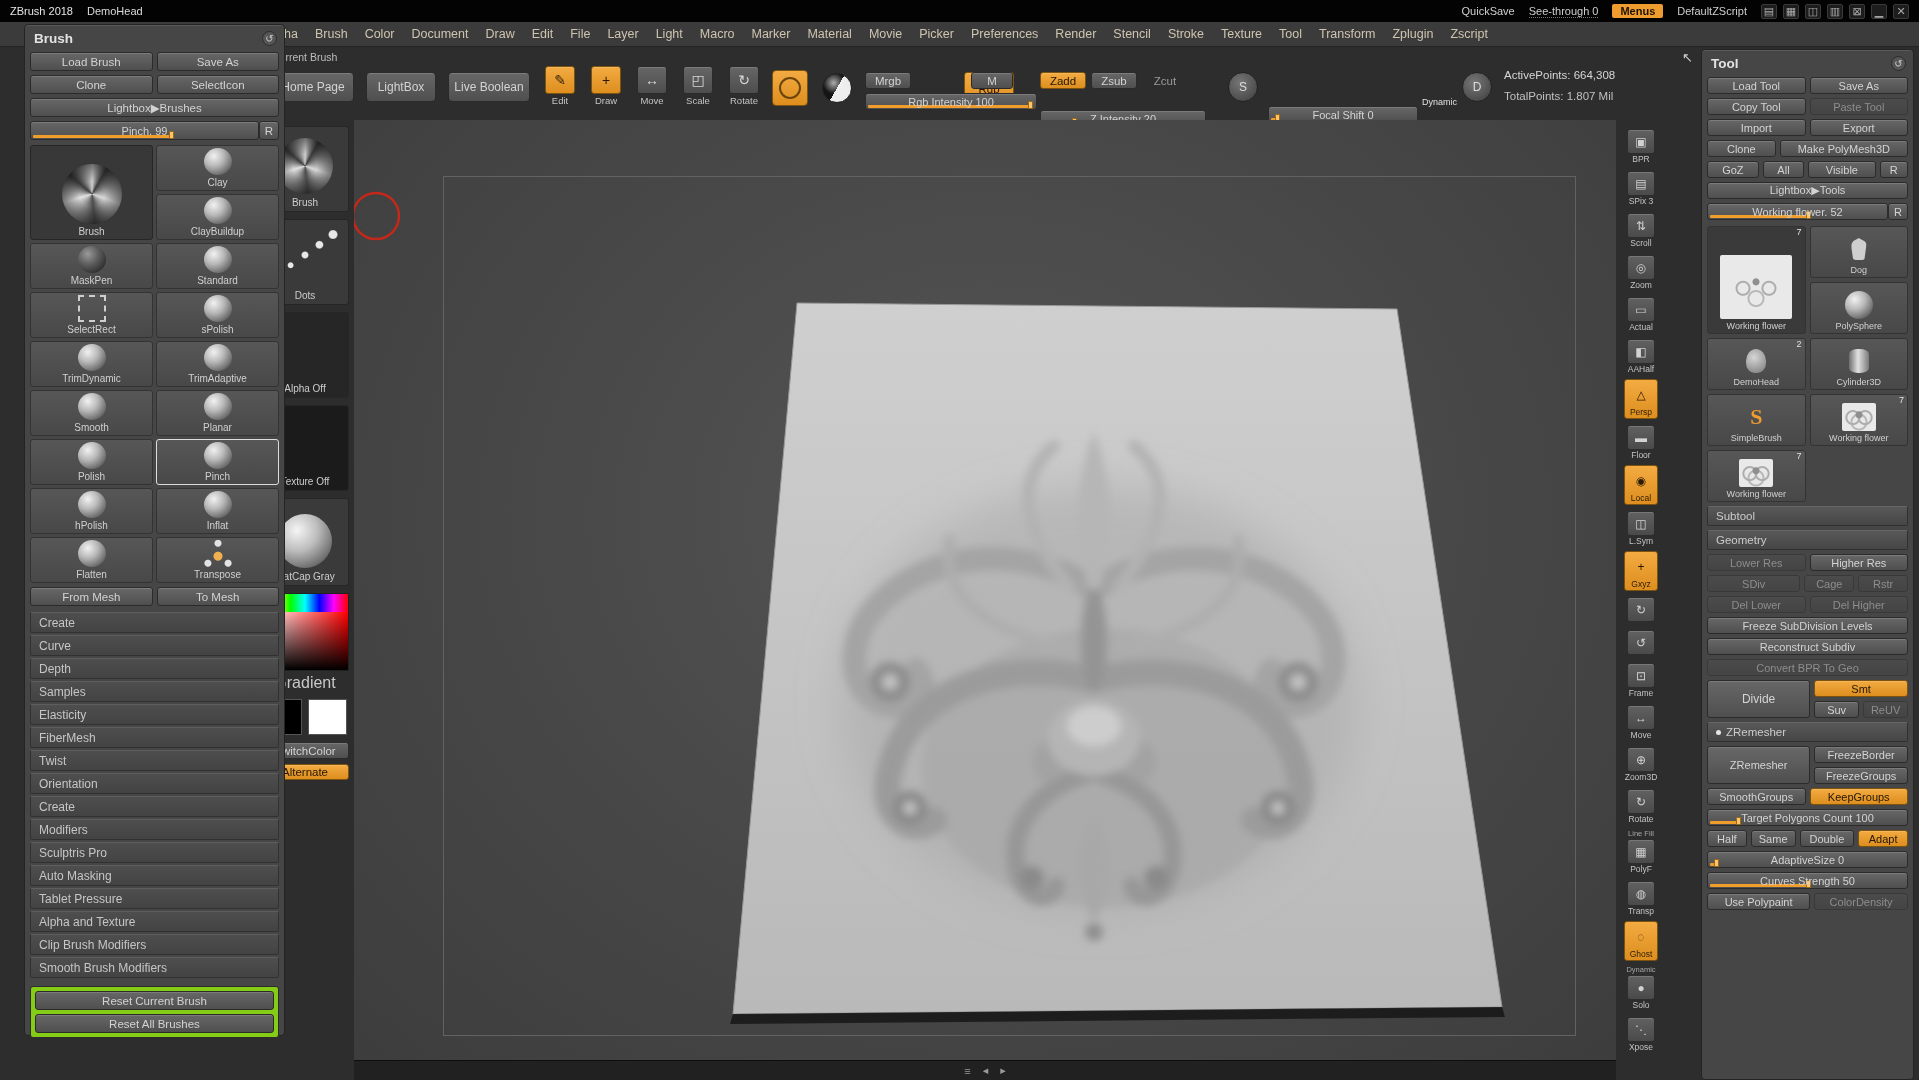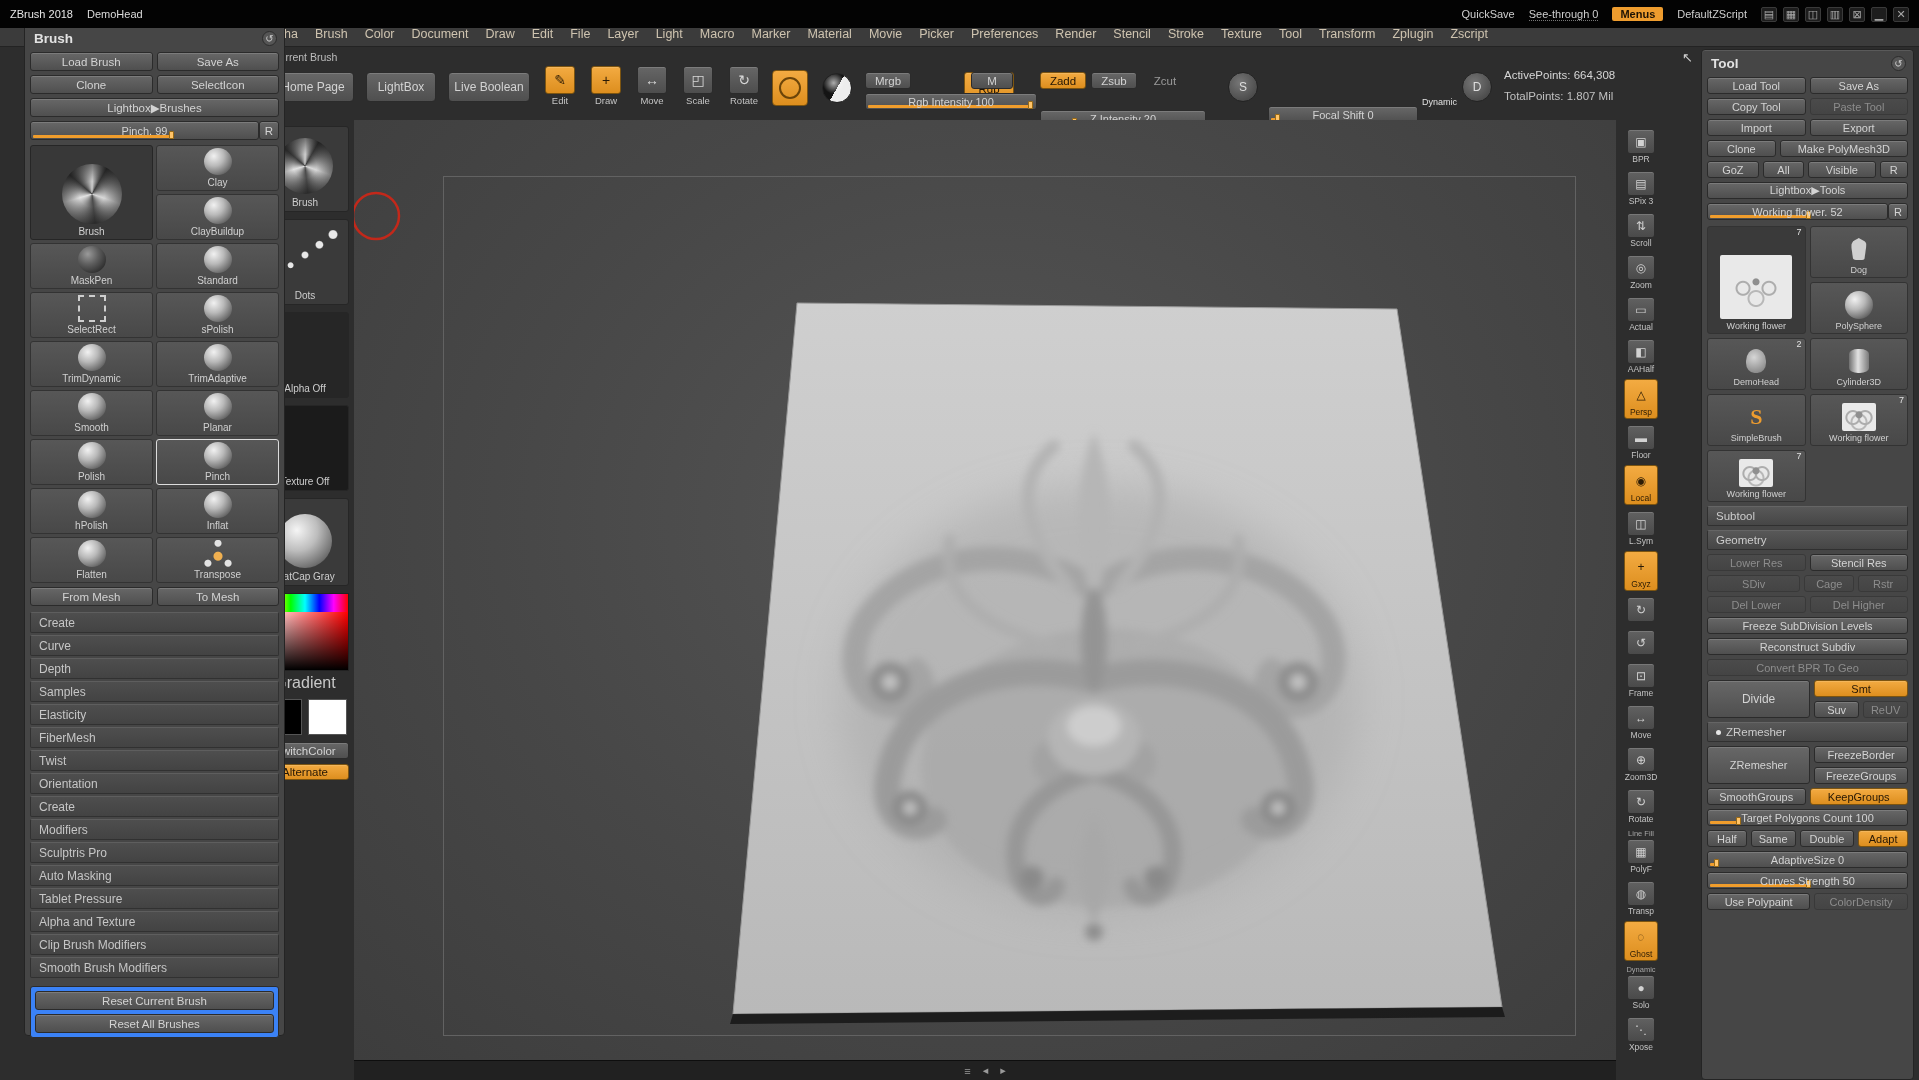--- a/index.html
+++ b/index.html
@@ -1,21 +1,21 @@
 <!DOCTYPE html>
 <html><head>
 <meta charset="utf-8">
 <style>
   *{margin:0;padding:0;box-sizing:border-box;}
   html,body{width:1919px;height:1080px;overflow:hidden;}
   body{position:relative;background:#2d2d2d;font-family:"Liberation Sans",sans-serif;color:#c8c8c8;}
   .abs{position:absolute;}
 
   
-  .titlebar{position:absolute;top:0;left:0;width:1919px;height:22px;background:#030303;display:flex;align-items:center;gap:14px;padding:14px 10px;font-size:11px;color:#b5b5b5;white-space:nowrap;z-index:30;}
+  .titlebar{position:absolute;top:0;left:0;width:1919px;height:22px;background:#030303;display:flex;align-items:center;gap:14px;padding:8px 10px;font-size:11px;color:#b5b5b5;white-space:nowrap;z-index:30;}
   .titlebar .app{color:#e6e6e6;}
   .titlebar .doc{color:#dcdcdc;}
   .titlebar .stats{color:#989898;}
   .titlebar .spacer{flex:1;}
   .tb-link{color:#cfcfcf;}
   .seethrough{border-bottom:1px dotted #777;}
   .menus-btn{background:#ee9c2e;color:#1d1204;padding:1px 8px;border-radius:2px;font-weight:bold;}
   .tb-icons{display:flex;gap:6px;align-items:center;}
   .tb-icon{width:16px;height:15px;display:flex;align-items:center;justify-content:center;color:#a9a9a9;font-size:11px;background:#1d1d1d;border:1px solid #3a3a3a;border-radius:2px;}
 
@@ -34,21 +34,21 @@
   .btn.flat{background:none;border-color:transparent;box-shadow:none;color:#9a9a9a;}
   .wide{width:100%;margin-top:4px;}
   .r2{display:grid;grid-template-columns:1fr 1fr;gap:4px;margin-top:4px;}
   .rowflex{display:flex;margin-top:4px;}
   .slider{position:relative;}
   .slab{position:relative;z-index:1;font-size:11px;}
   .sfill{position:absolute;left:2px;bottom:1px;height:3px;background:#f09d2c;border-radius:1px;}
   .sknob{position:absolute;bottom:0;width:5px;height:8px;background:#ffc469;border:1px solid #9a6a14;border-radius:1px;}
   .hdr{height:20px;display:flex;align-items:center;gap:5px;padding-left:8px;font-size:11.5px;color:#cccccc;background:linear-gradient(#585858,#464646);border:1px solid #303030;border-top-color:#656565;border-radius:2px;margin-top:4px;}
   .hdr .dot{width:5px;height:5px;border-radius:50%;background:#e6e6e6;}
-  .inset{margin-top:8px;background:#3b82f6;border:1px solid #2c2c2c;border-radius:3px;padding:4px;}
+  .inset{margin-top:8px;background:#84cc16;border:1px solid #2c2c2c;border-radius:3px;padding:4px;}
 
   
   .brush-panel{left:24px;top:24px;width:261px;height:1012px;z-index:5;}
   .bgrid{display:grid;grid-template-columns:1fr 1fr;grid-auto-rows:46px;gap:3px;margin-top:5px;}
   .bcell{display:flex;flex-direction:column;align-items:center;justify-content:flex-end;gap:2px;padding:2px;border-radius:3px;background:linear-gradient(#575757,#484848);border:1px solid #333;}
   .bcell[data-hl="true"]{border-color:#dcdcdc;}
   .bcell.big{grid-column:1;grid-row:1/3;background:#383838;border-color:#262626;}
   .bicon{width:28px;height:28px;border-radius:50%;background:radial-gradient(circle at 35% 30%,#f1f1f1,#b9b9b9 38%,#707070 72%,#2e2e2e 100%);}
   .bcell.big .bicon{width:60px;height:60px;}
   .bicon[data-icon="dark-sphere"]{background:radial-gradient(circle at 35% 30%,#9a9a9a,#5e5e5e 40%,#262626 85%);}
@@ -688,21 +688,21 @@
       <div class="ticon" data-icon="flower"></div>
       <div class="tlabel">Working flower</div>
     </div>
   </div>
 
   <div class="hdr">Subtool</div>
   <div class="hdr">Geometry</div>
 
   <div class="r2">
     <div class="btn dis">Lower Res</div>
-    <div class="btn">Stencil Res</div>
+    <div class="btn">Higher Res</div>
   </div>
   <div class="r2" style="grid-template-columns:1.5fr .8fr .8fr">
     <div class="btn dis">SDiv</div>
     <div class="btn dis">Cage</div>
     <div class="btn dis">Rstr</div>
   </div>
   <div class="r2">
     <div class="btn dis">Del Lower</div>
     <div class="btn dis">Del Higher</div>
   </div>

